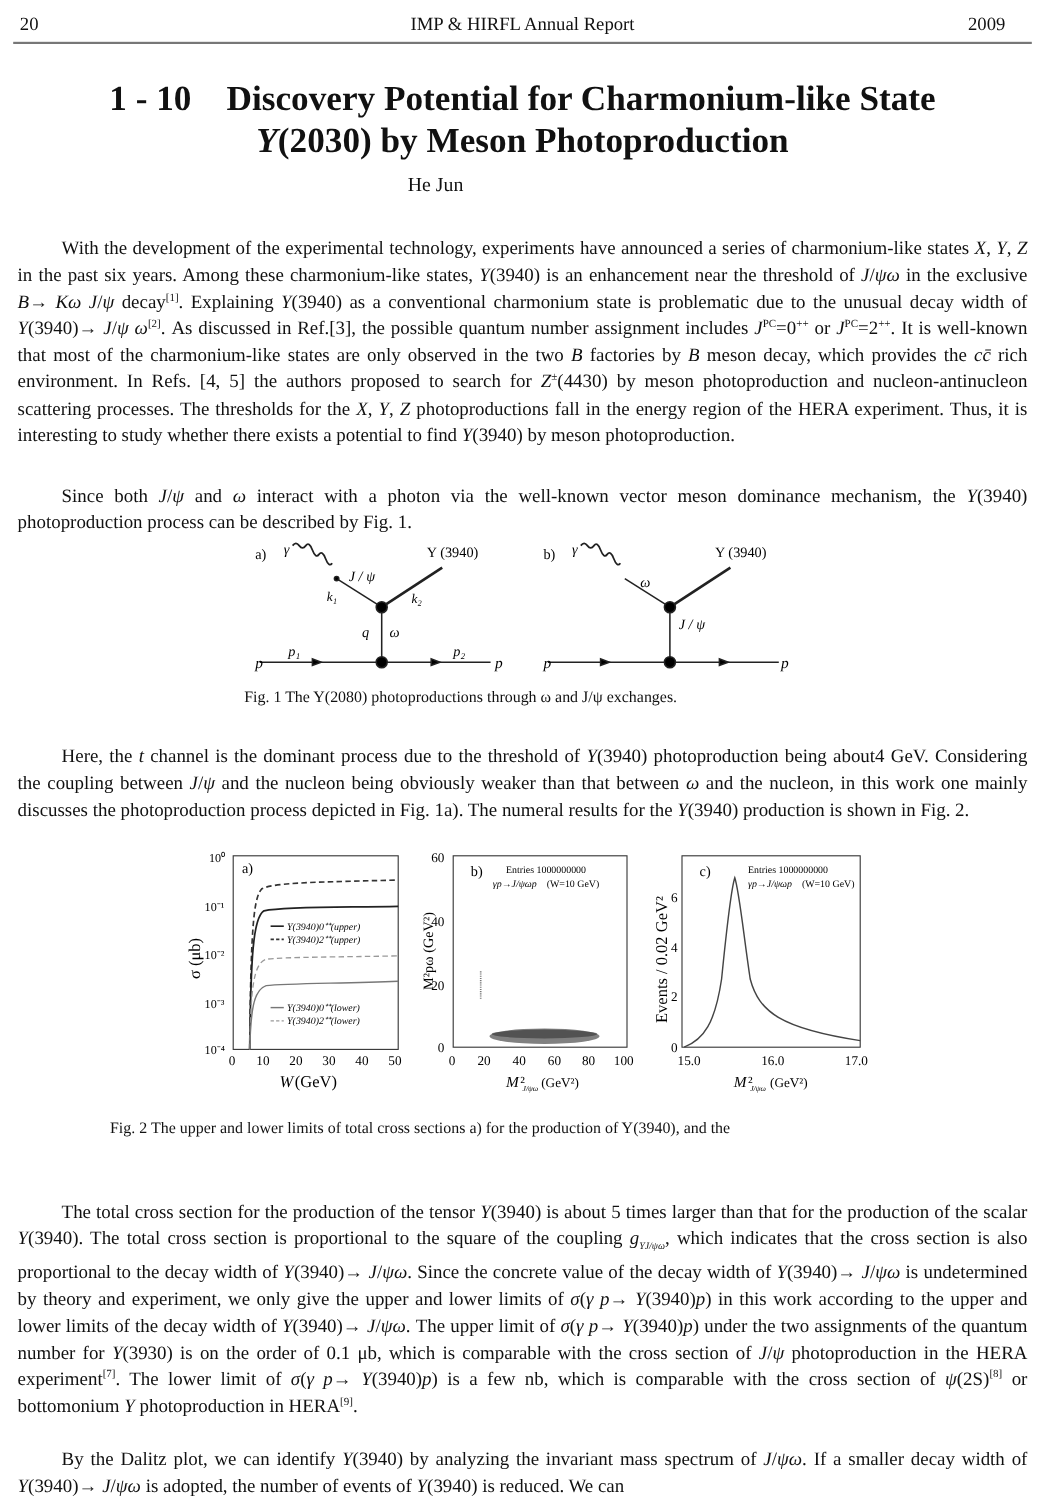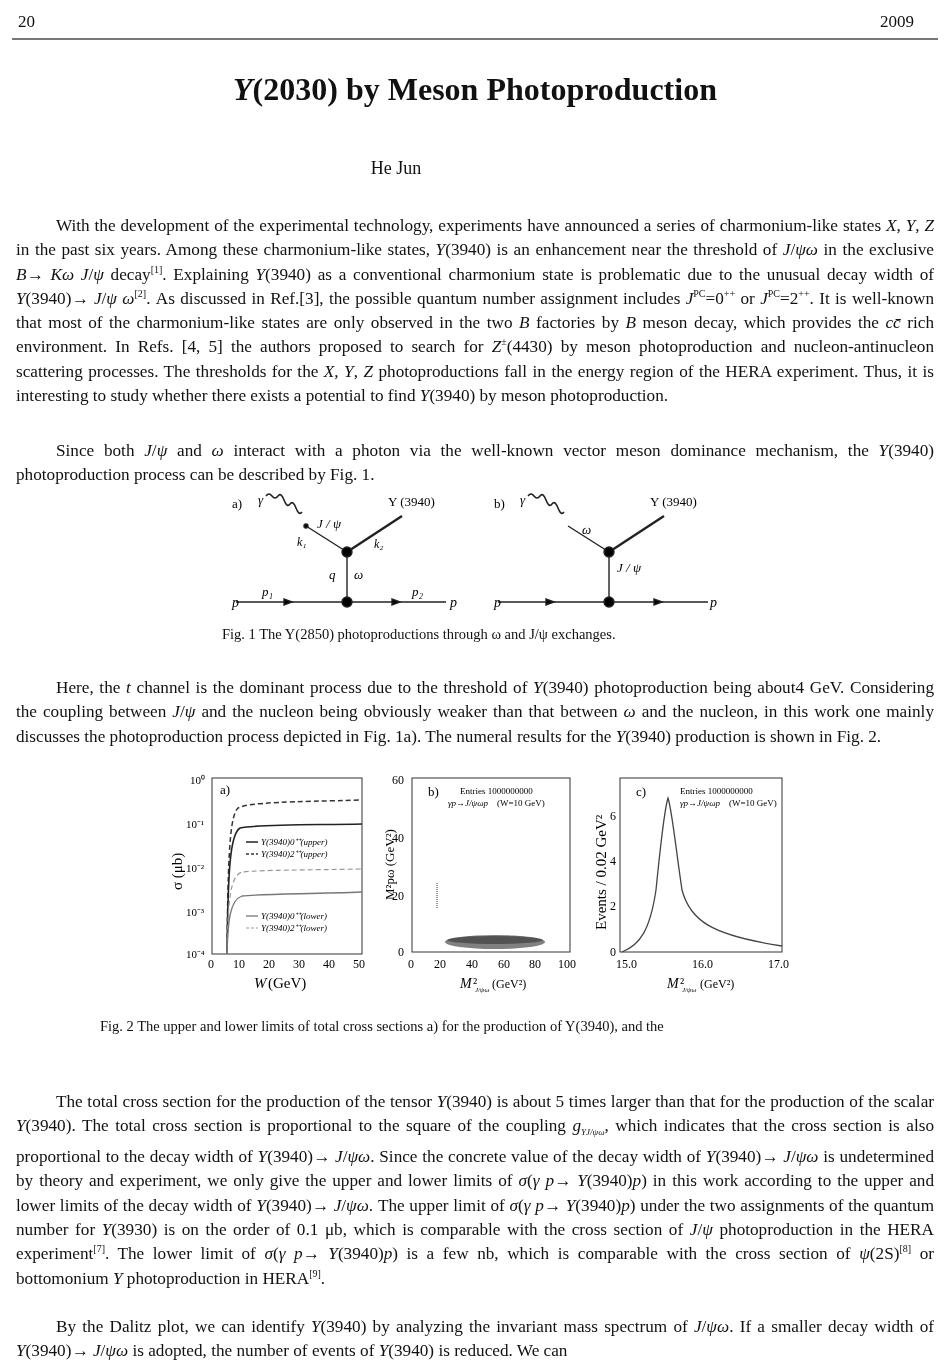--- a/index.html
+++ b/index.html
@@ -18,25 +18,27 @@
   sup{font-size:10px;line-height:0;}
   .fig1{position:absolute;left:222px;top:484px;width:520px;height:130px;}
   .fig2{position:absolute;left:170px;top:770px;width:630px;height:230px;}
   svg text{font-family:"Liberation Serif",serif;}
 </style>
 </head>
 <body>
 
 <div class="hdr">
   <span class="pg">20</span>
+  <span class="ttl">IMP &amp; HIRFL Annual Report</span>
   <span class="yr">2009</span>
 </div>
 <div class="hrule"></div>
 
 <div class="title">
+  <div><span>1 - 10</span>&nbsp;&nbsp;&nbsp;&nbsp;<span>Discovery Potential for Charmonium-like State</span></div>
   <div><i>Y</i><span>(2030) by Meson Photoproduction</span></div>
 </div>
 <div class="author">He Jun</div>
 
 <div class="para" style="top:198px;"><span class="ind"></span>With the development of the experimental technology, experiments have announced a series of charmonium-like states <i>X</i>, <i>Y</i>, <i>Z</i> in the past six years. Among these charmonium-like states, <i>Y</i>(3940) is an enhancement near the threshold of <i>J</i>/<i>ψω</i> in the exclusive <i>B</i>→ <i>Kω J</i>/<i>ψ</i> decay<sup>[1]</sup>. Explaining <i>Y</i>(3940) as a conventional charmonium state is problematic due to the unusual decay width of <i>Y</i>(3940)→ <i>J</i>/<i>ψ ω</i><sup>[2]</sup>. As discussed in Ref.[3], the possible quantum number assignment includes <i>J</i><sup>PC</sup>=0<sup>++</sup> or <i>J</i><sup>PC</sup>=2<sup>++</sup>. It is well-known that most of the charmonium-like states are only observed in the two <i>B</i> factories by <i>B</i> meson decay, which provides the <i>cc̄</i> rich environment. In Refs. [4, 5] the authors proposed to search for <i>Z</i><sup>±</sup>(4430) by meson photoproduction and nucleon-antinucleon scattering processes. The thresholds for the <i>X</i>, <i>Y</i>, <i>Z</i> photoproductions fall in the energy region of the HERA experiment. Thus, it is interesting to study whether there exists a potential to find <i>Y</i>(3940) by meson photoproduction.</div>
 
 <div class="para" style="top:423px;"><span class="ind"></span>Since both <i>J</i>/<i>ψ</i> and <i>ω</i> interact with a photon via the well-known vector meson dominance mechanism, the <i>Y</i>(3940) photoproduction process can be described by Fig. 1.</div>
 
 <svg class="fig1" viewBox="0 0 520 130" width="520" height="130">
   <g stroke="#222" fill="none" stroke-width="1.4">
@@ -76,21 +78,21 @@
     <polygon points="440,118 432,115 432,121" fill="#000"></polygon>
   </g>
   <text x="272" y="24" font-size="13">b)</text>
   <text x="298" y="20" font-size="13" font-style="italic">γ</text>
   <text x="360" y="50" font-size="13" font-style="italic">ω</text>
   <text x="428" y="22" font-size="13">Y (3940)</text>
   <text x="395" y="88" font-size="13" font-style="italic">J / ψ</text>
   <text x="272" y="123" font-size="14" font-style="italic">p</text>
   <text x="488" y="123" font-size="14" font-style="italic">p</text>
 </svg>
-<div class="cap" style="top:624px;left:222px;width:520px;">Fig. 1   The Y(2850) photoproductions through ω and J/ψ exchanges.</div>
+<div class="cap" style="top:624px;left:222px;width:520px;">Fig. 1   The Y(2080) photoproductions through ω and J/ψ exchanges.</div>
 
 <div class="para" style="top:660px;"><span class="ind"></span>Here, the <i>t</i> channel is the dominant process due to the threshold of <i>Y</i>(3940) photoproduction being about4 GeV. Considering the coupling between <i>J</i>/<i>ψ</i> and the nucleon being obviously weaker than that between <i>ω</i> and the nucleon, in this work one mainly discusses the photoproduction process depicted in Fig. 1a). The numeral results for the <i>Y</i>(3940) production is shown in Fig. 2.</div>
 
 <svg class="fig2" viewBox="0 0 630 230" width="630" height="230">
 
   <g>
     <rect x="42" y="8" width="150" height="176" fill="none" stroke="#333" stroke-width="1"></rect>
     <text x="20" y="14" font-size="11">10⁰</text>
     <text x="16" y="58" font-size="11">10⁻¹</text>
     <text x="16" y="102" font-size="11">10⁻²</text>

